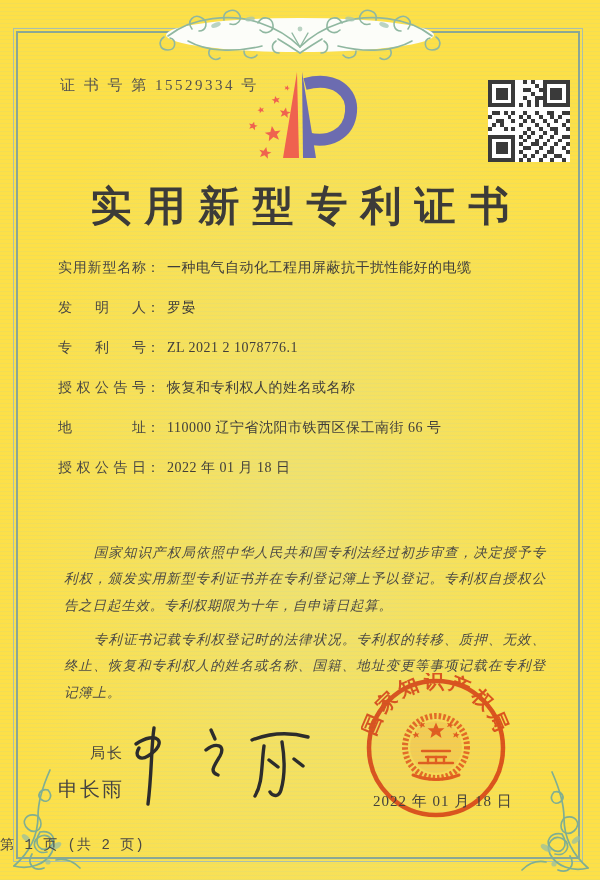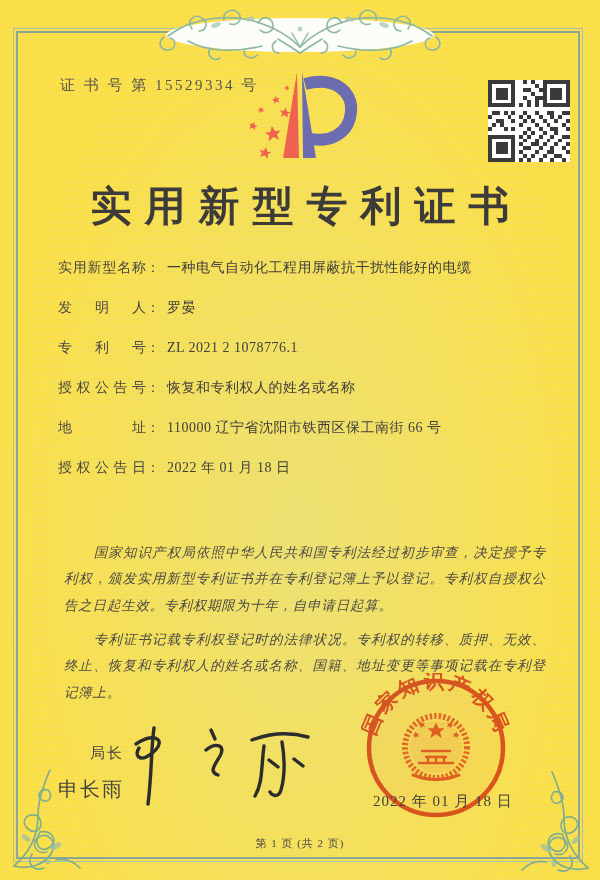--- a/index.html
+++ b/index.html
@@ -52,22 +52,22 @@
     font-size:13.5px;line-height:1.95;color:#4c4a45;
     font-style:italic;letter-spacing:.8px;text-align:justify;
   }
   .bodytext p{margin:8px;text-indent:2.2em;}
   .sig-title{left:58px;top:744px;font-size:15px;color:#474540;letter-spacing:2px;margin-left:32px;}
   .sig-name{left:58px;top:776px;font-size:20px;color:#474540;letter-spacing:2px;}
   .seal-date{
     left:373px;top:792px;font-size:15px;color:#43413c;letter-spacing:1px;white-space:nowrap;
   }
   .page-footer{
-    left:0;right:0;top:836px;text-align:center;
-    font-size:11px;color:#4a4844;letter-spacing:1px;
+    left:0;right:0;top:836px;text-align:left;
+    font-size:14px;color:#4a4844;letter-spacing:1px;font-family:Liberation Mono, monospace;
   }
   svg{display:block;}
   .seal-wrap{mix-blend-mode:multiply;opacity:.93;}
 </style>
 </head>
 <body>
 
 <div class="page">
 
   <div class="frame-outer"></div>

